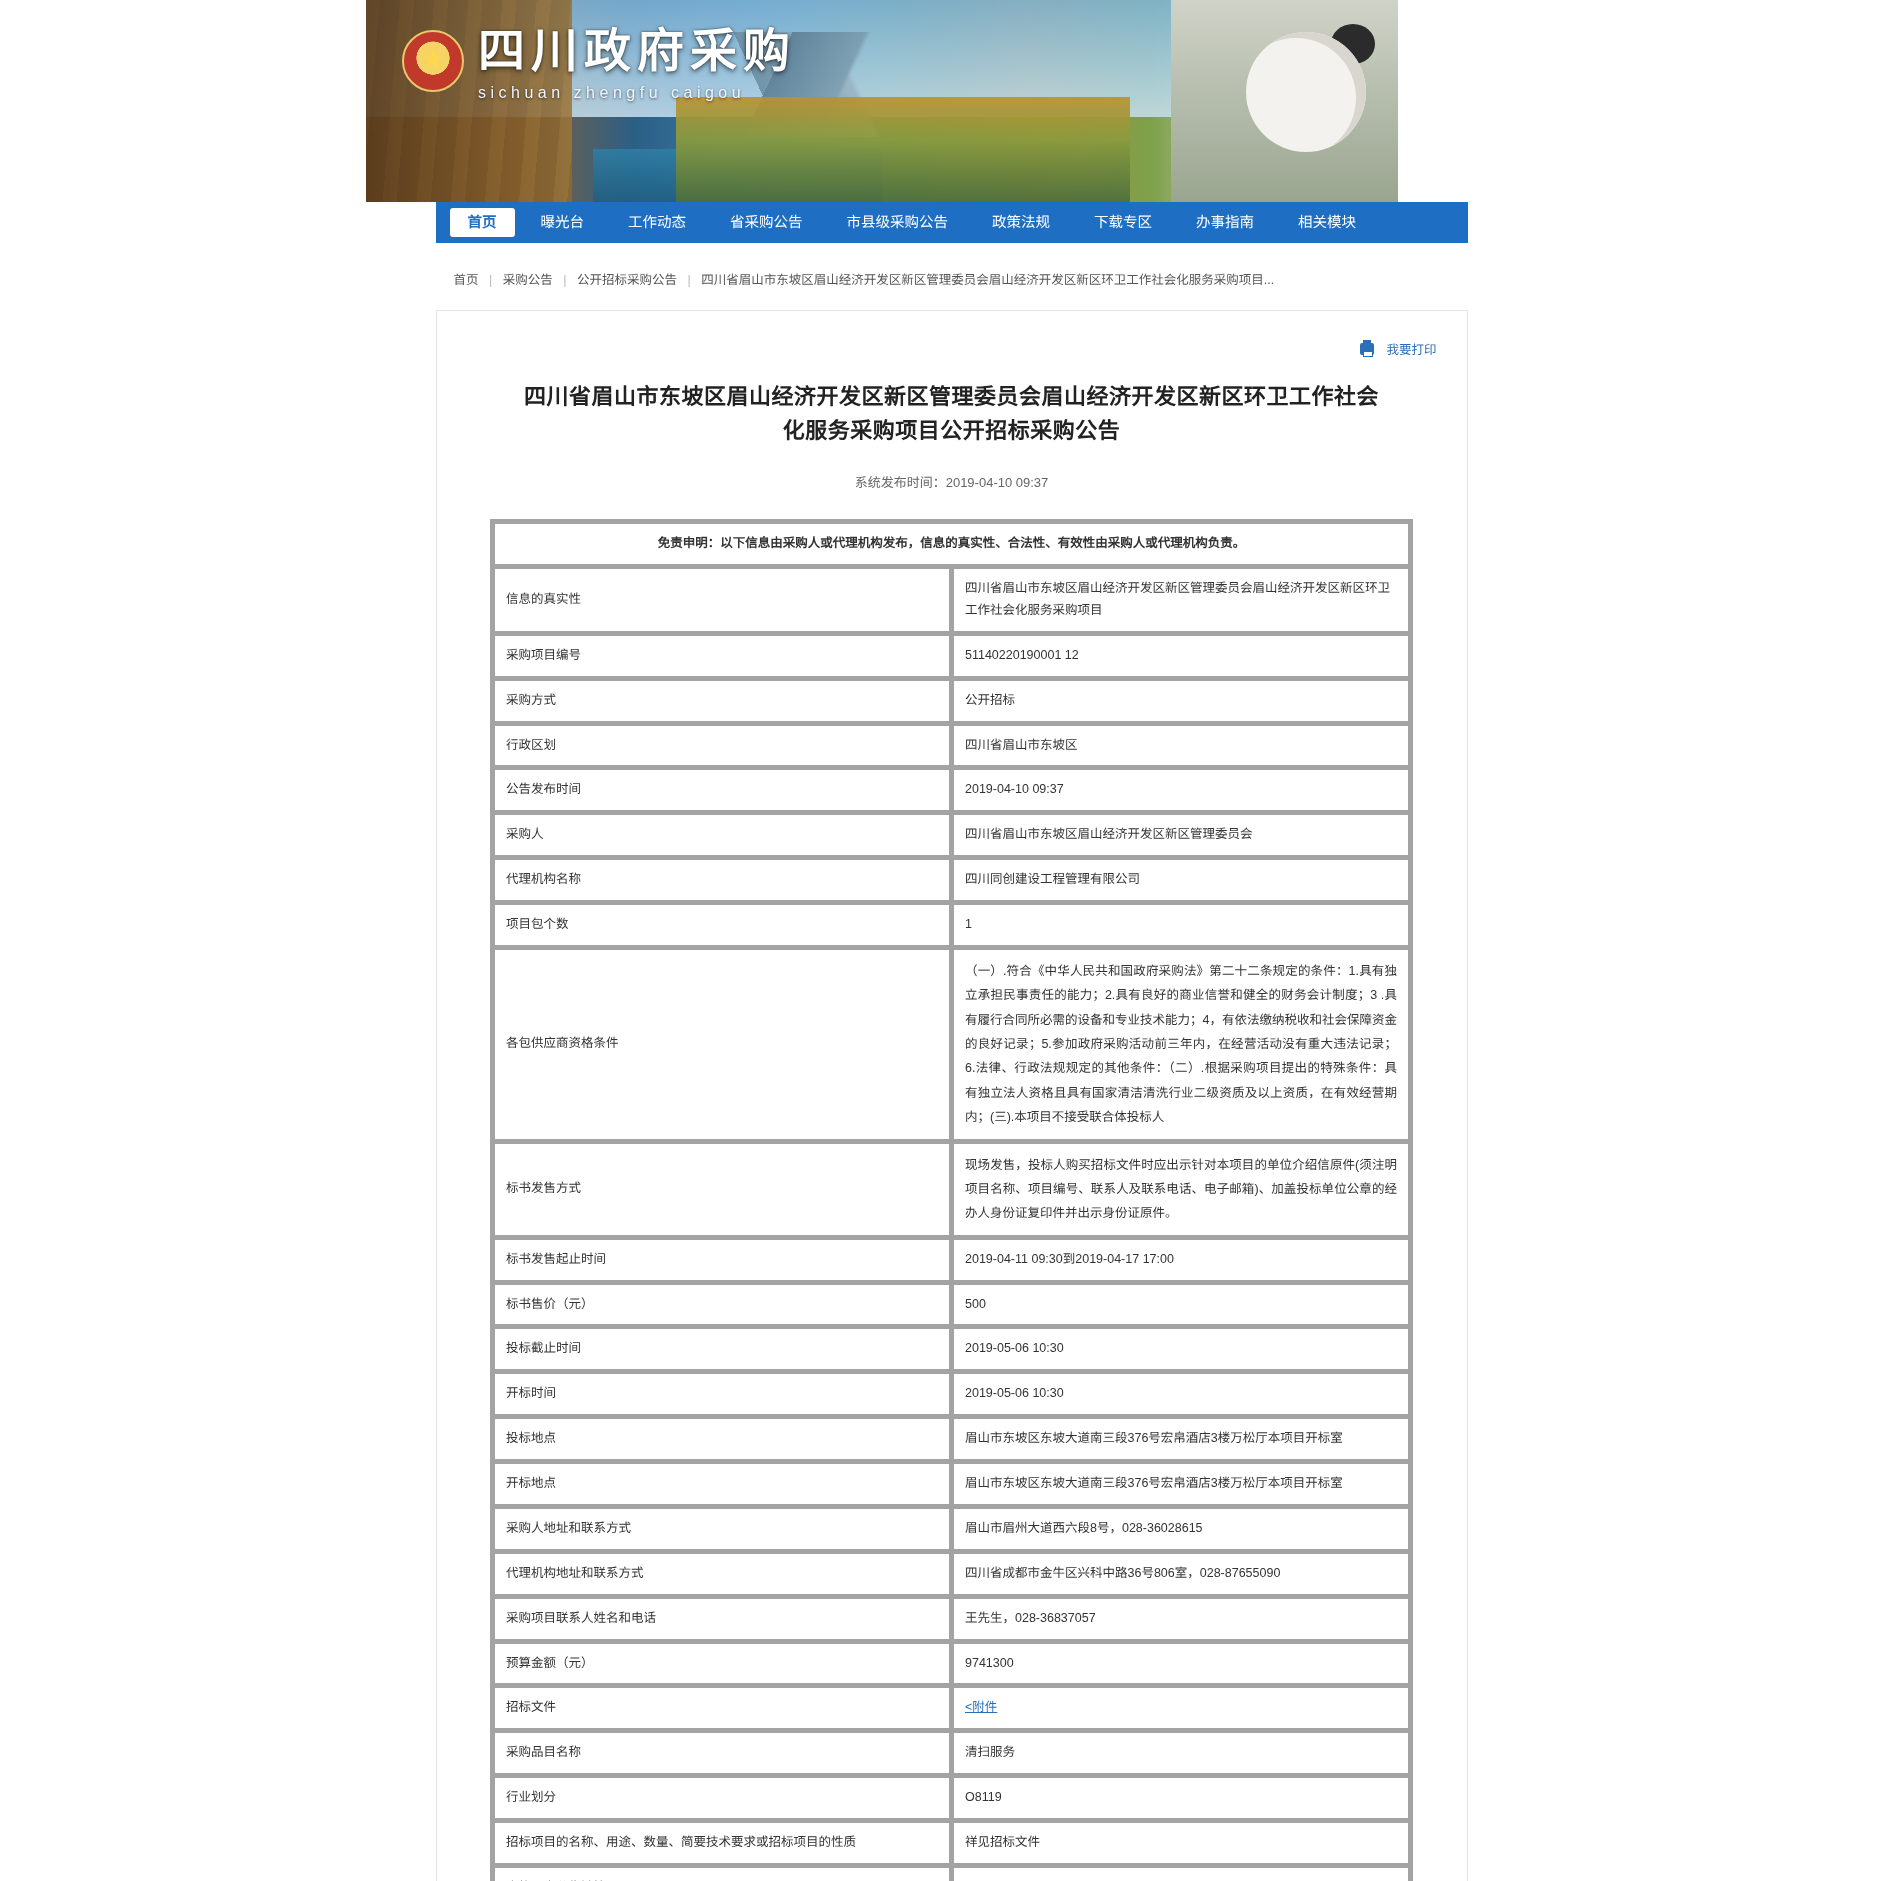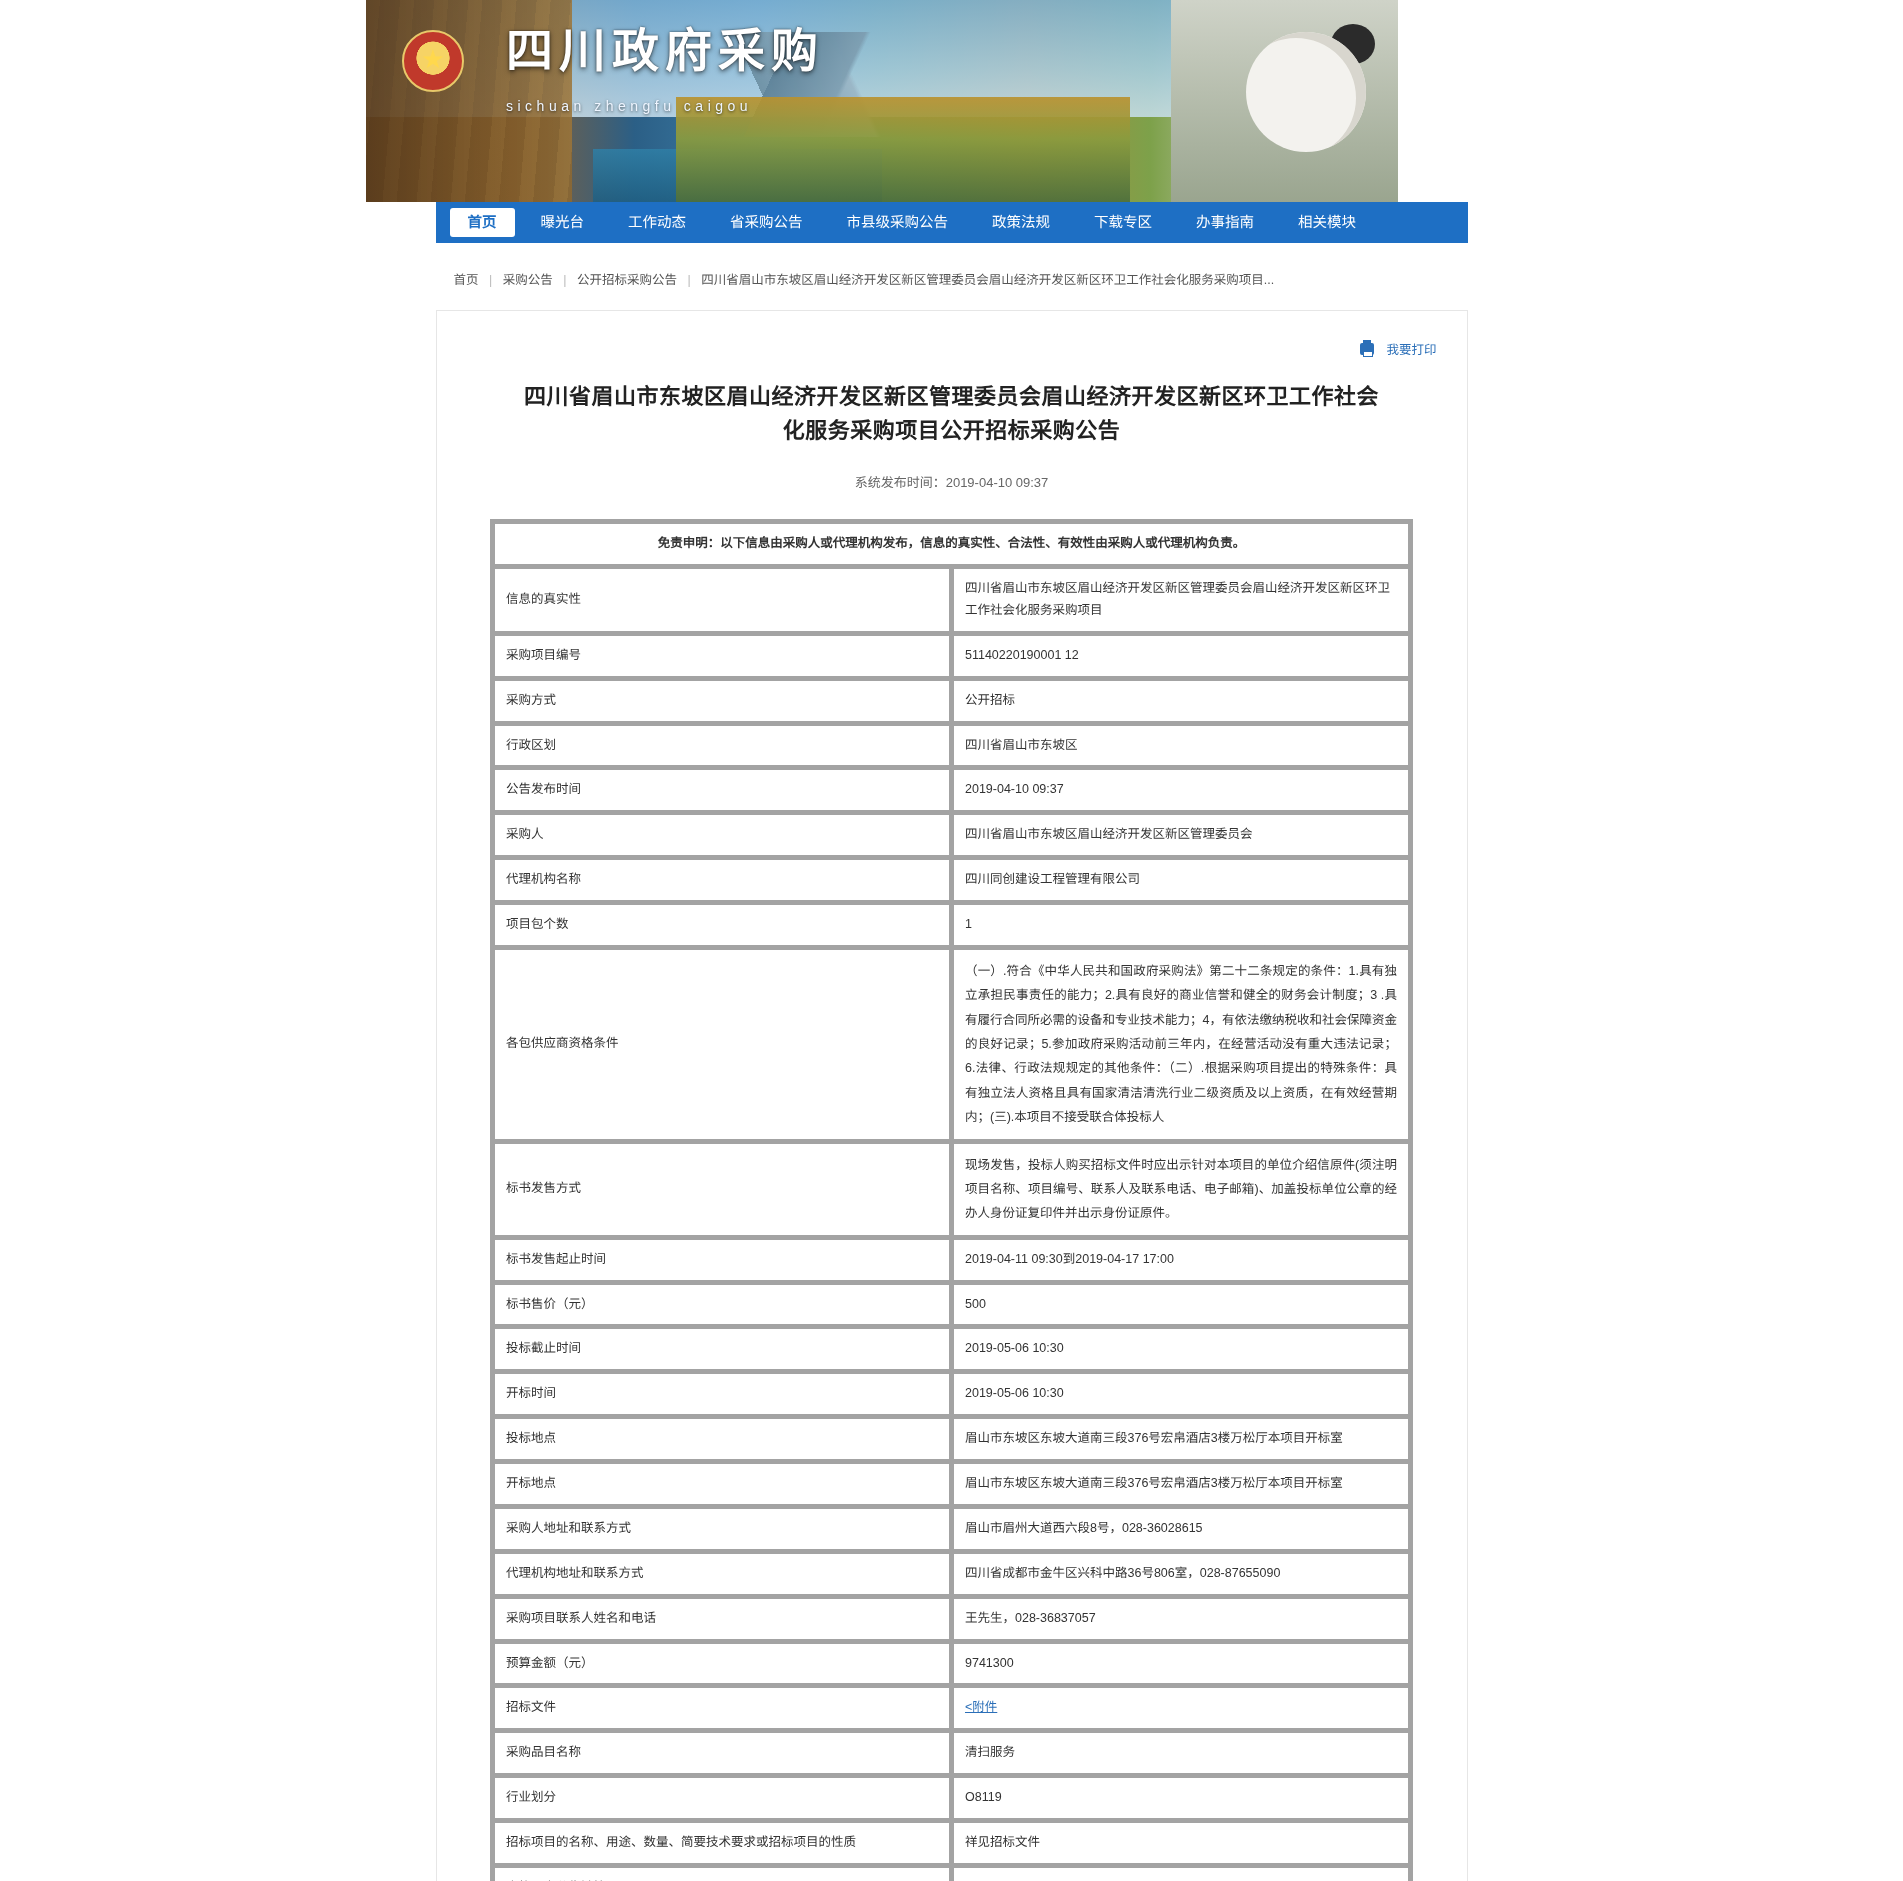--- a/index.html
+++ b/index.html
@@ -95,21 +95,20 @@
     box-shadow: 96px 6px 0 #2b2b2b;
   }
   .banner-title {
     position: absolute;
     left: 0; top: 0; width: 100%; height: 100%;
     display: flex;
     align-items: flex-start;
     justify-content: flex-start;
     padding-left: 36px;
     padding-top: 24px;
-    gap: 28px;
   }
   .emblem {
     width: 62px; height: 62px;
     border-radius: 50%;
     background: radial-gradient(circle at 50% 45%, #f6d365 0 38%, #c0392b 39% 100%);
     border: 2px solid #e8c96a;
     position: relative;
     margin-right: 14px;
     margin-top: 6px;
     flex: 0 0 auto;
@@ -128,24 +127,24 @@
   .site-title-cn {
     font-family: "DejaVu Sans", sans-serif;
     font-size: 47px;
     font-weight: bold;
     color: #ffffff;
     letter-spacing: 6px;
     text-shadow: 0 2px 5px rgba(0,0,0,.55), 0 0 2px rgba(0,0,0,.6);
     line-height: 1.15;
   }
   .site-title-en {
-    font-size: 14px;
+    font-size: 16px;
     color: #eef5ff;
     letter-spacing: 4.5px;
-    margin-top: 20px;
+    margin-top: 6px;
     text-shadow: 0 1px 3px rgba(0,0,0,.6);
   }
 
   
   .navbar-wrap {
     width: 1903px;
     background: #fff;
   }
   .navbar {
     width: 1032px;

